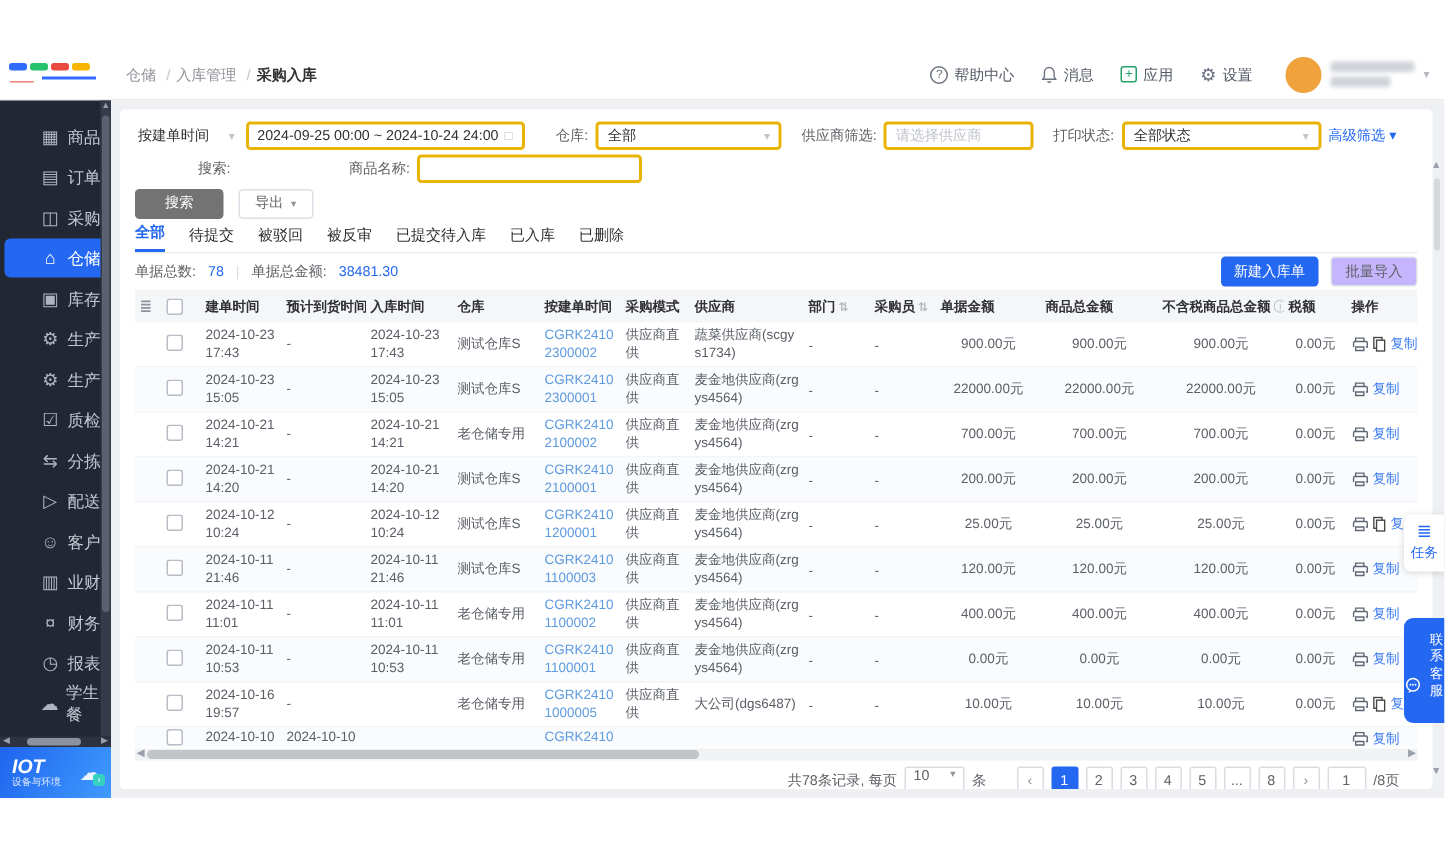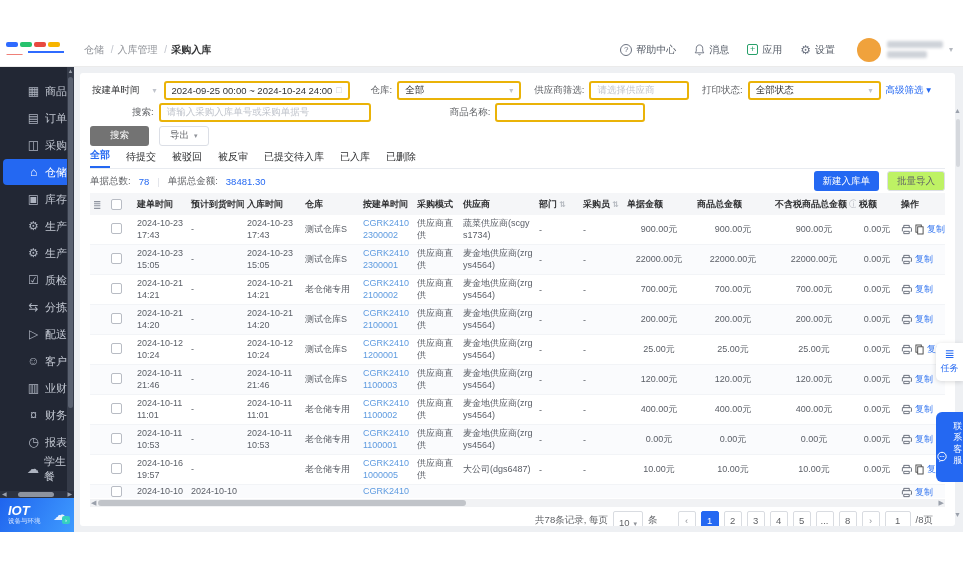--- a/index.html
+++ b/index.html
@@ -73,21 +73,21 @@
 
   .tabs { display:flex; gap:16px; height:20px; align-items:flex-end; border-bottom:1px solid #e8ebf0; font-size:10px; color:#303133; margin-top:2px; }
   .tab { padding-bottom:4px; cursor:pointer; white-space:nowrap; }
   .tab.active { color:#2468f2; border-bottom:2px solid #2468f2; font-weight:bold; }
 
   .stats { display:flex; align-items:center; height:24px; font-size:9.5px; color:#606266; gap:8px; }
   .stats .num { color:#2468f2; font-weight:normal; }
   .stats .sep { color:#dcdfe6; }
   .stats .right { margin-left:auto; display:flex; gap:8px; }
   .btn-sm-primary { background:#2468f2; color:#fff; border:none; border-radius:3px; font-size:9.5px; height:20px; padding:0 9px; cursor:pointer; }
-  .btn-sm-plain { background:#bef264; color:#606266; border:1px solid #dcdfe6; border-radius:3px; font-size:9.5px; height:20px; padding:0 9px; cursor:pointer; }
+  .btn-sm-plain { background:#c4b5fd; color:#606266; border:1px solid #dcdfe6; border-radius:3px; font-size:9.5px; height:20px; padding:0 9px; cursor:pointer; }
 
   
   .tbl { --cols:18px 26px 54px 56px 58px 58px 54px 46px 76px 44px 44px 70px 78px 84px 42px minmax(44px,1fr); }
   .tr { display:grid; grid-template-columns:var(--cols); align-items:center; }
   .thead { background:#f5f6f8; height:22px; font-size:9px; color:#303133; font-weight:bold; }
   .th,.td { padding:0 3px; overflow:hidden; }
   .th { display:flex; align-items:center; gap:2px; white-space:nowrap; }
   .sort-ic { color:#b4b8bf; font-size:8px; }
   .info-ic { color:#b4b8bf; font-size:9px; font-weight:normal; }
   .expand-ic { color:#8d939e; font-size:10px; }
@@ -106,21 +106,21 @@
   .hscroll { height:8px; background:#f1f2f4; position:relative; margin-top:1px; }
   .hscroll .thumb { position:absolute; left:8px; top:1px; width:43%; height:6px; background:#c1c4c9; border-radius:3px; }
   .hscroll .ar { position:absolute; top:0; font-size:7px; color:#9aa0ab; line-height:8px; }
   .hscroll .ar.l { left:1px; } .hscroll .ar.r { right:1px; }
 
   
   .pager { display:flex; align-items:center; justify-content:flex-end; gap:5px; height:26px; font-size:9.5px; color:#606266; padding-right:12px; }
   .pg { min-width:18px; height:18px; border:1px solid #d9dce1; border-radius:2px; background:#fff; display:flex; align-items:center; justify-content:center; padding:0 4px; cursor:pointer; }
   .pg.active { background:#2468f2; border-color:#2468f2; color:#fff; }
   .pg.nav { color:#909399; }
-  .pp-select { border:1px solid #d9dce1; border-radius:2px; height:18px; display:flex; align-items:flex-end; gap:4px; padding:0 5px; background:#fff; cursor:pointer; }
+  .pp-select { border:1px solid #d9dce1; border-radius:2px; height:18px; display:flex; align-items:flex-start; gap:14px; padding:0 5px; background:#fff; cursor:pointer; }
   .pp-select .caret { font-size:7px; color:#909399; }
   .jump-input { width:26px; height:18px; border:1px solid #d9dce1; border-radius:2px; text-align:center; line-height:18px; background:#fff; }
 
   
   .main-vscroll-up { position:absolute; right:2px; top:40px; font-size:7px; color:#9aa0ab; }
   .main-vscroll-thumb { position:absolute; right:3px; top:52px; width:4px; height:48px; background:#d5d8dd; border-radius:2px; }
   .main-vscroll-down { position:absolute; right:2px; bottom:14px; font-size:7px; color:#9aa0ab; }
   .float-task { position:absolute; right:0; top:343px; width:27px; background:#fff; border-radius:5px 0 0 5px; box-shadow:0 1px 5px rgba(0,0,0,.15); padding:5px 0 6px; text-align:center; cursor:pointer; }
   .float-task .ic { color:#2468f2; font-size:12px; line-height:1; }
   .float-task .txt { color:#2468f2; font-size:9px; margin-top:2px; }
@@ -318,23 +318,20 @@
             <span class="flabel" style="margin-left:8px" data-bind="filters.print_label">打印状态:</span>
             <div class="fctl" style="width:150px">
               <span data-bind="filters.print_value">全部状态</span>
               <span class="caret">▾</span>
             </div>
             <span class="adv"><span data-bind="filters.advanced_label">高级筛选</span> ▾</span>
           </div>
 
           <div class="frow">
             <span class="flabel" style="margin-left:42px" data-bind="filters.search_label">搜索:</span>
-            <div class="fctl" style="width:212px">
-              <span class="ph" data-bind="filters.search_placeholder">请输入采购入库单号或采购单据号</span>
-            </div>
             <span class="flabel" style="margin-left:74px" data-bind="filters.product_label">商品名称:</span>
             <div class="fctl" style="width:150px"></div>
           </div>
 
           <div class="btnrow">
             <button class="btn-primary" data-bind="filters.search_button">搜索</button>
             <button class="btn-plain">
               <span data-bind="filters.export_button">导出</span>
               <span class="caret">▾</span>
             </button>

